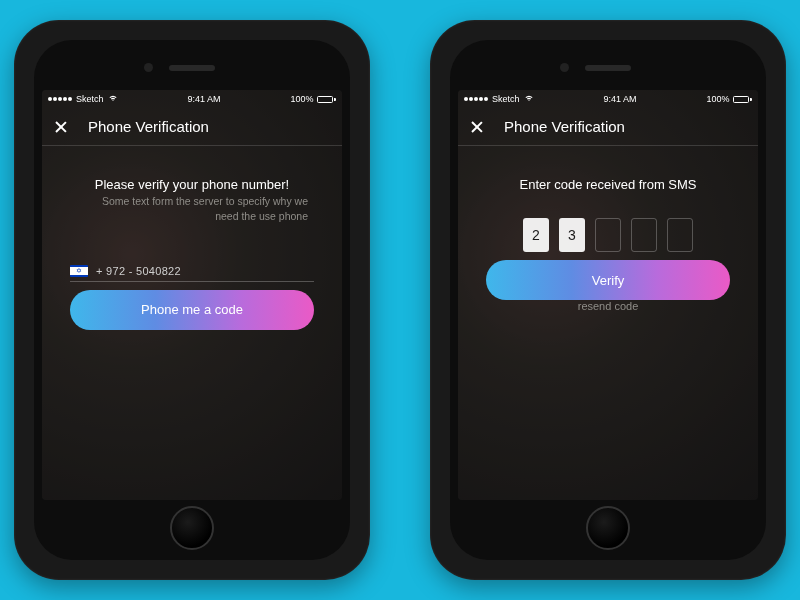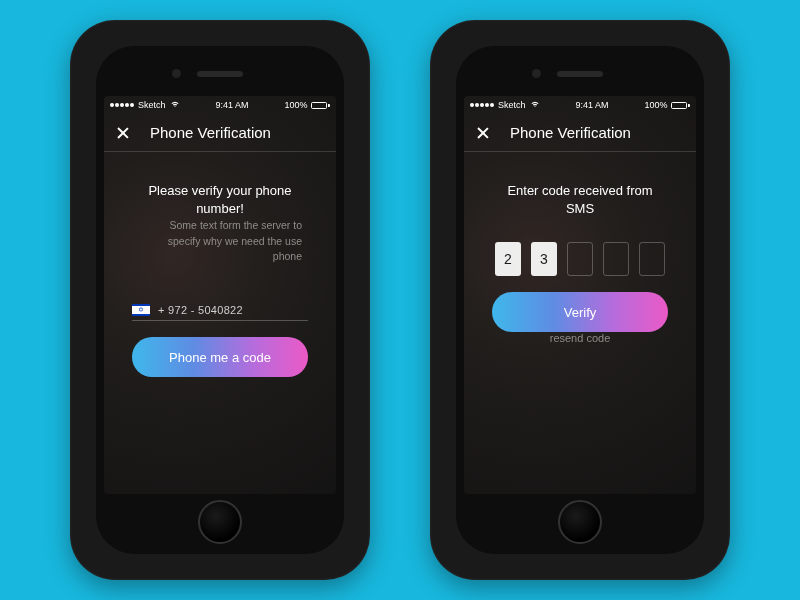--- a/index.html
+++ b/index.html
@@ -8,25 +8,25 @@
       height: 600px;
       background: #18b7dd;
       display: flex;
       justify-content: center;
       align-items: center;
       gap: 60px;
       font-family: -apple-system, "Helvetica Neue", Arial, sans-serif;
       overflow: hidden;
     }
     .phone {
-      width: 300px;
+      width: 356px;
       height: 560px;
       background: #1a1a1a;
       border-radius: 45px;
-      padding: 26px;
+      padding: 20px;
       box-shadow: 0 8px 24px rgba(0,0,0,0.35), inset 0 0 3px rgba(255,255,255,0.1);
       position: relative;
     }
     .phone-inner {
       width: 100%;
       height: 100%;
       background: #0d0d0d;
       border-radius: 38px;
       padding: 50px 8px 60px 8px;
       position: relative;
@@ -167,21 +167,21 @@
       color: #0038b8;
       font-size: 7px;
       line-height: 1;
     }
     .phone-number {
       font-size: 11px;
       color: #cfcfcf;
       letter-spacing: 0.3px;
     }
     .primary-btn {
-      margin-top: 16px;
+      margin-top: 8px;
       width: 100%;
       height: 40px;
       border-radius: 20px;
       border: none;
       background: linear-gradient(90deg, #3fb7eb 0%, #5f8ce3 35%, #b86bdc 70%, #ea5ac6 100%);
       color: #fff;
       font-size: 13px;
       font-weight: 400;
       cursor: pointer;
     }

